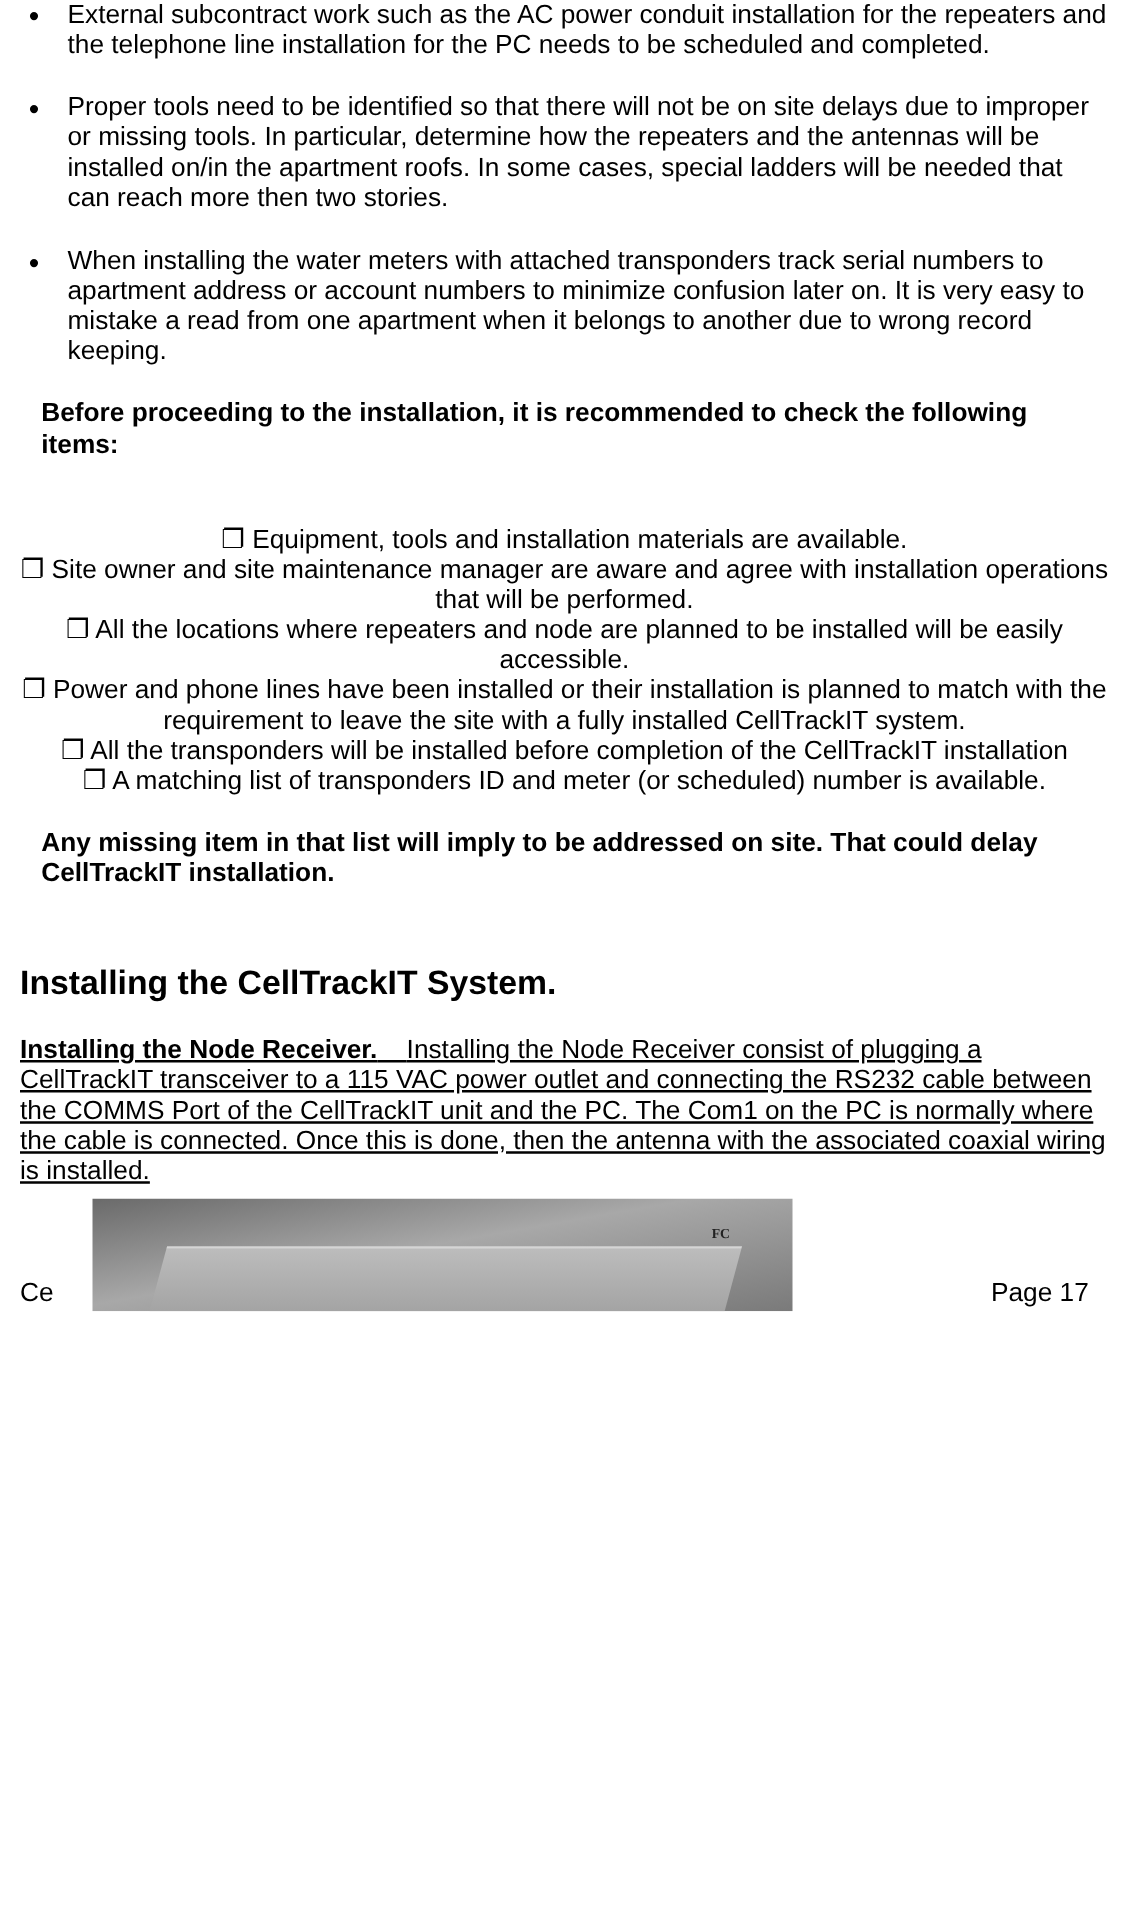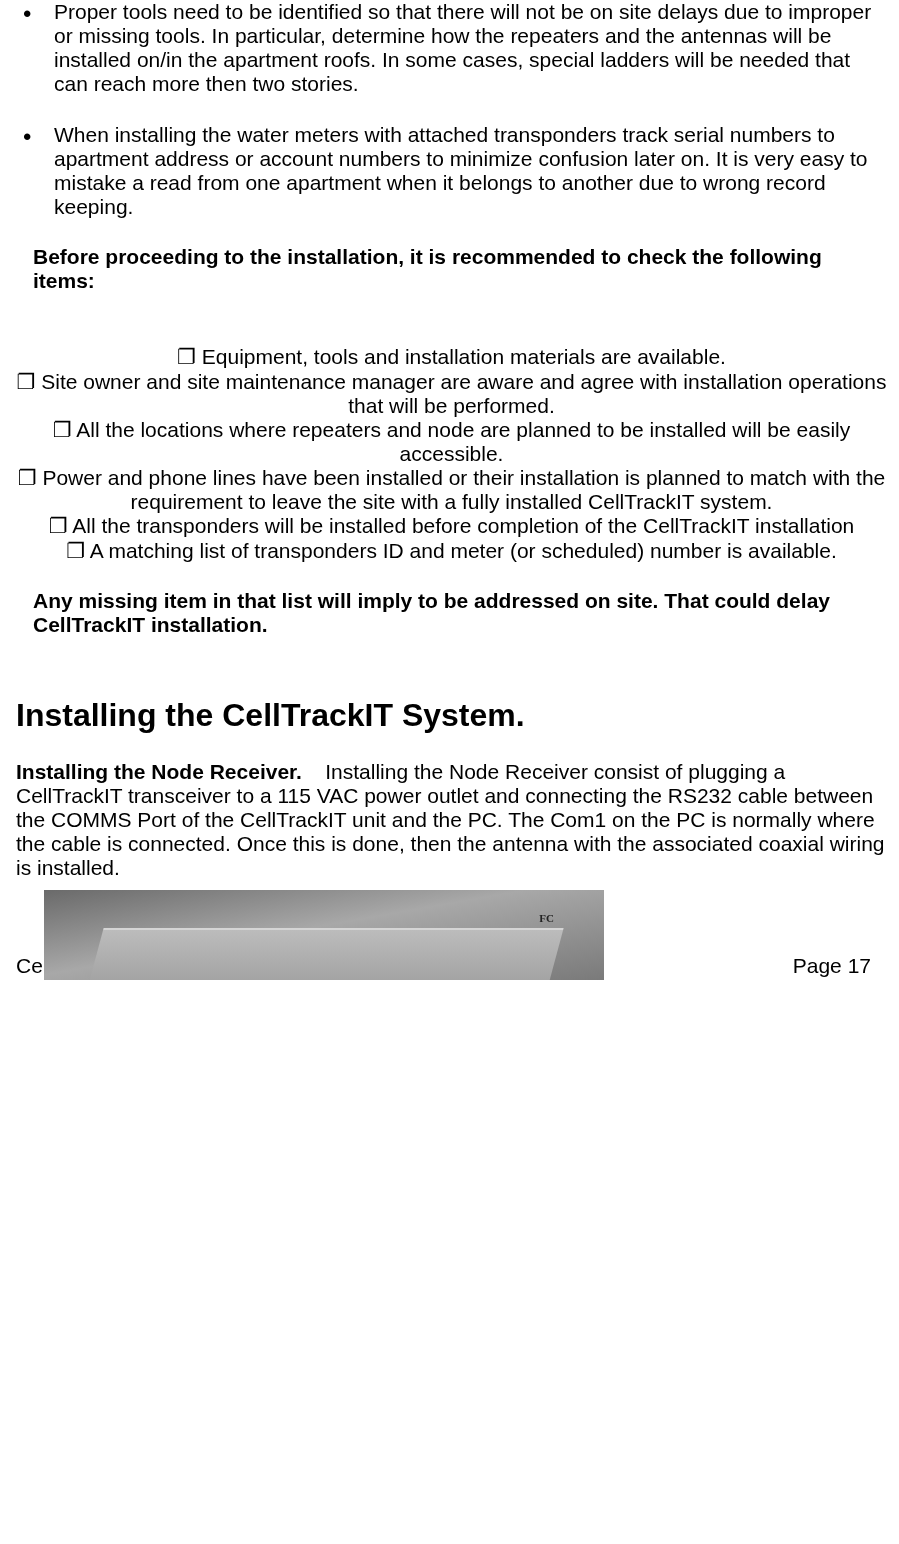--- a/index.html
+++ b/index.html
@@ -35,34 +35,35 @@
     }
     .check-line {
       margin: 0;
       text-align: center;
     }
     .check-marker {
       display: inline-block;
     }
     .section-heading {
       font-weight: bold;
-      font-size: 32px;
+      font-size: 27px;
       margin: 60px 0 26px 0;
     }
     .sub-heading {
       font-weight: bold;
     }
     .node-para {
       margin: 0 0 10px 0;
+      text-decoration: underline;
     }
     .photo-block {
       background: linear-gradient(170deg, #6a6a6a 0%, #a8a8a8 45%, #7a7a7a 100%);
       height: 90px;
       width: 560px;
-      margin-left: 28px;
+      margin-left: 58px;
       position: relative;
       overflow: hidden;
     }
     .photo-inner {
       position:absolute;
       bottom:-20px;
       left:50px;
       right:50px;
       height:70px;
       background: linear-gradient(180deg, #bcbcbc 0%, #9a9a9a 100%);
@@ -92,20 +93,21 @@
       position:absolute;
       right:16px;
       bottom:2px;
     }
     .gap-mid { height: 26px; }
   </style>
 </head>
 <body>
 
 <ul class="bullet-list">
+  <li>External subcontract work such as the AC power conduit installation for the repeaters and the telephone line installation for the PC needs to be scheduled and completed.</li>
   <li>Proper tools need to be identified so that there will not be on site delays due to improper or missing tools. In particular, determine how the repeaters and the antennas will be installed on/in the apartment roofs. In some cases, special ladders will be needed that can reach more then two stories.</li>
   <li>When installing the water meters with attached transponders track serial numbers to apartment address or account numbers to minimize confusion later on. It is very easy to mistake a read from one apartment when it belongs to another due to wrong record keeping.</li>
 </ul>
 
 <p class="para">Before proceeding to the installation, it is recommended to check the following items:</p>
 
 <div class="gap-mid"></div>
 
 <p class="check-line"><span class="check-marker">❐</span> <span>Equipment, tools and installation materials are available.</span></p>
 <p class="check-line"><span class="check-marker">❐</span> <span>Site owner and site maintenance manager are aware and agree with installation operations that will be performed.</span></p>

